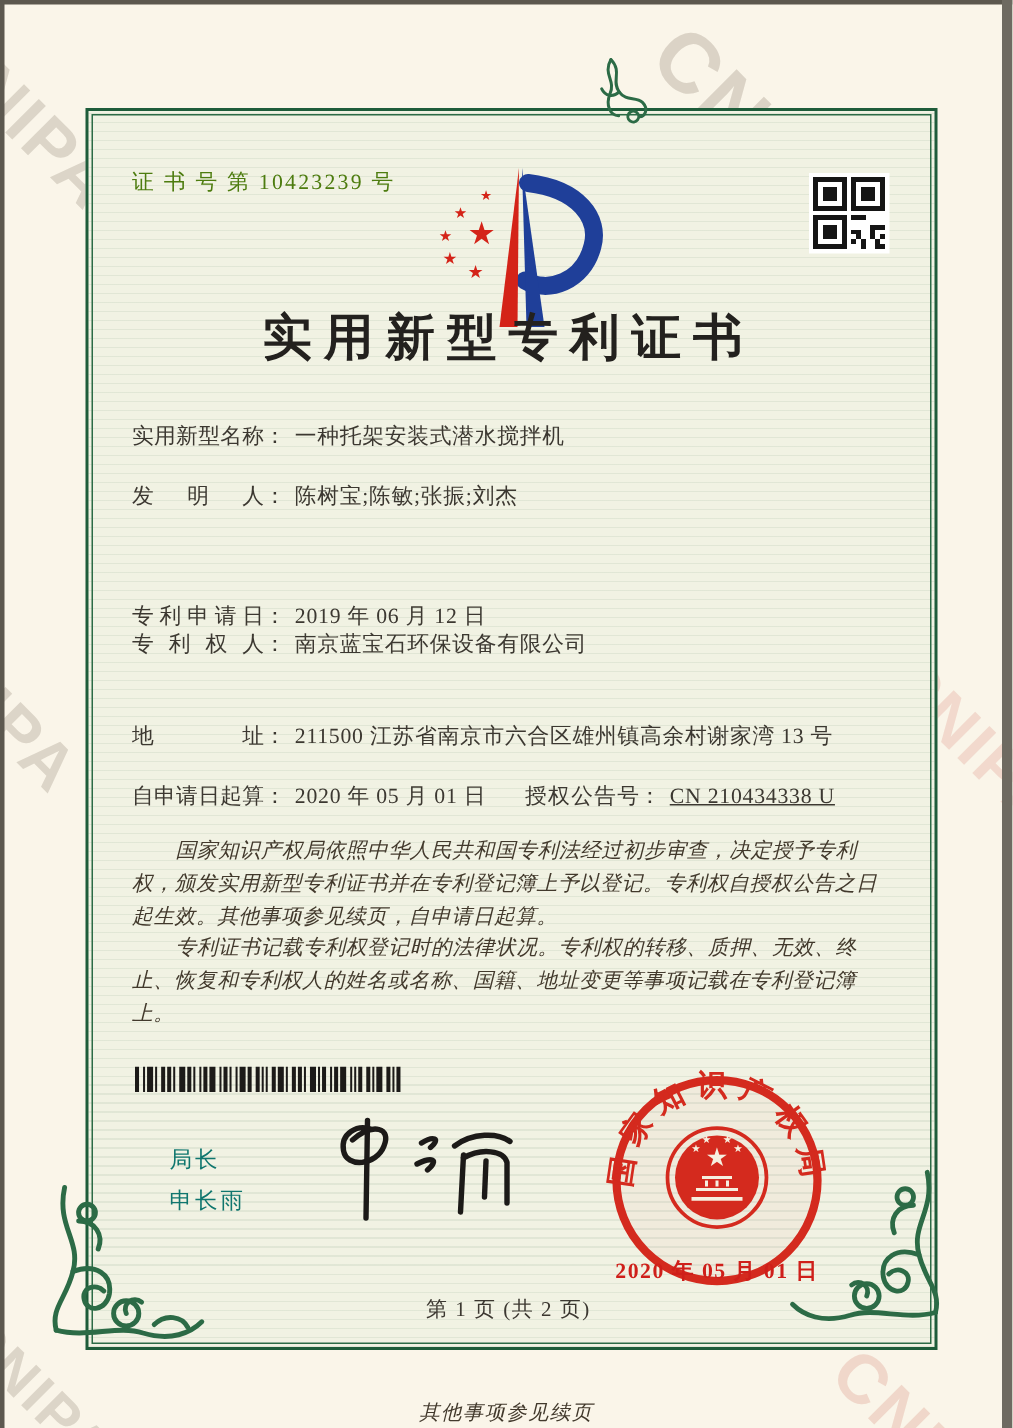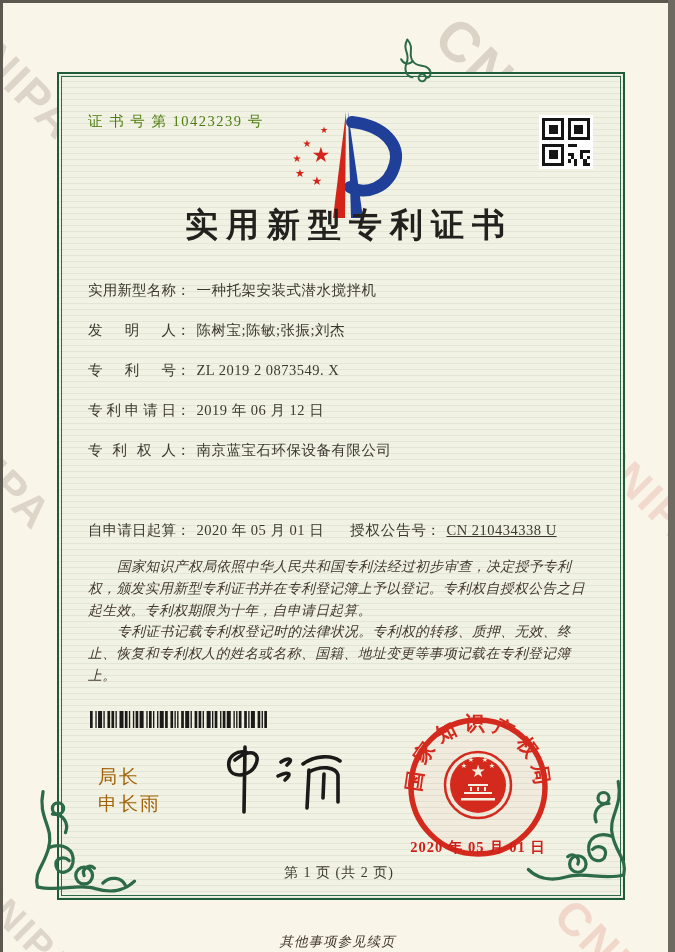--- a/index.html
+++ b/index.html
@@ -19,35 +19,35 @@
   
   .wm{position:absolute;font-family:"Liberation Sans","DejaVu Sans",sans-serif;
       font-weight:bold;letter-spacing:2px;transform:rotate(45deg);transform-origin:left top;
       white-space:nowrap;pointer-events:none;}
   
   .certno{position:absolute;left:88px;top:112px;font-size:14.5px;letter-spacing:1.5px;color:#4d7c0f;}
   .qr{position:absolute;left:539px;top:115px;width:54px;height:54px;}
   .logo{position:absolute;left:272px;top:106px;width:140px;height:120px;}
   .star{position:absolute;color:#d42318;line-height:1;transform:translate(-50%,-55%);}
   .title{position:absolute;left:57px;width:564px;top:203px;text-align:center;
-         font-size:33px;font-weight:bold;letter-spacing:8px;color:#23211e;margin-left:10px;}
+         font-size:33px;font-weight:bold;letter-spacing:8px;color:#23211e;}
   
   .frow{position:absolute;left:88px;width:510px;height:20px;font-size:14.5px;color:#3c3831;}
   .flabel{display:inline-block;width:88px;text-align:justify;text-align-last:justify;vertical-align:top;}
   .fcolon{display:inline-block;margin-right:6px;}
   .fvalue{letter-spacing:.5px;}
   .fpair2{position:absolute;left:262px;top:0;text-decoration:underline;}
   
   .legal{position:absolute;left:88px;top:556px;width:504px;font-size:13.8px;line-height:21.8px;
          font-style:italic;color:#42392c;}
   .legal p{margin:0;text-indent:2.1em;letter-spacing:.4px;}
   
   .barcode{position:absolute;left:90px;top:711px;width:181px;height:17px;}
   
-  .signer{position:absolute;left:98px;font-size:19px;letter-spacing:2px;color:#a16207;}
+  .signer{position:absolute;left:113px;font-size:15px;letter-spacing:2px;color:#0f766e;}
   .sig{position:absolute;left:200px;top:744px;width:152px;height:80px;}
   
   .seal{position:absolute;left:398px;top:707px;width:160px;height:160px;}
   .sealdate{position:absolute;left:398px;top:838px;width:160px;text-align:center;
             font-size:14.5px;font-weight:bold;color:#cf1f1a;letter-spacing:1px;}
   
   .pageno{position:absolute;left:57px;width:564px;top:864px;text-align:center;
           font-size:14px;letter-spacing:1px;color:#3c3831;}
   .contnote{position:absolute;left:0;width:675px;top:903px;text-align:center;
             font-size:13.5px;font-style:italic;letter-spacing:1px;color:#42392c;margin-top:30px;}
@@ -160,38 +160,38 @@
   </div>
 
   <div class="title">实用新型专利证书</div>
 
   <div class="frow" style="top:281px">
     <span class="flabel">实用新型名称</span><span class="fcolon">：</span><span class="fvalue">一种托架安装式潜水搅拌机</span>
   </div>
   <div class="frow" style="top:321px">
     <span class="flabel">发明人</span><span class="fcolon">：</span><span class="fvalue">陈树宝;陈敏;张振;刘杰</span>
   </div>
-  <div class="frow" style="top:361px">
-    <span class="flabel">专利号</span><span class="fcolon">：</span><span class="fvalue">ZL 2019 2 0873549. X</span>
-  </div>
   <div class="frow" style="top:401px">
     <span class="flabel">专利申请日</span><span class="fcolon">：</span><span class="fvalue">2019 年 06 月 12 日</span>
   </div>
-  <div class="frow" style="top:441px">
+  <div class="frow" style="top:420px">
     <span class="flabel">专利权人</span><span class="fcolon">：</span><span class="fvalue">南京蓝宝石环保设备有限公司</span>
+  </div>
+  <div class="frow" style="top:481px">
+    <span class="flabel">地址</span><span class="fcolon">：</span><span class="fvalue">211500 江苏省南京市六合区雄州镇高余村谢家湾 13 号</span>
   </div>
   <div class="frow" style="top:521px">
     <span class="flabel">自申请日起算</span><span class="fcolon">：</span><span class="fvalue">2020 年 05 月 01 日</span>
     <span class="fpair2">
       <span class="flabel" style="width:76px">授权公告号</span><span class="fcolon">：</span><span class="fvalue">CN 210434338 U</span>
     </span>
   </div>
 
   <div class="legal">
-    <p>国家知识产权局依照中华人民共和国专利法经过初步审查，决定授予专利权，颁发实用新型专利证书并在专利登记簿上予以登记。专利权自授权公告之日起生效。专利权期限为十年，自申请日起算。</p>
+    <p>国家知识产权局依照中华人民共和国专利法经过初步审查，决定授予专利权，颁发实用新型专利证书并在专利登记簿上予以登记。专利权自授权公告之日起生效。其他事项参见续页，自申请日起算。</p>
     <p>专利证书记载专利权登记时的法律状况。专利权的转移、质押、无效、终止、恢复和专利权人的姓名或名称、国籍、地址变更等事项记载在专利登记簿上。</p>
   </div>
 
   <svg class="barcode" viewBox="0 0 135 16" preserveAspectRatio="none">
     <g class="bars" fill="#1c1a18">
         <rect x="0" y="0" width="2" height="16"></rect>
         <rect x="4" y="0" width="1" height="16"></rect>
         <rect x="6" y="0" width="3" height="16"></rect>
         <rect x="10" y="0" width="1" height="16"></rect>
         <rect x="13" y="0" width="2" height="16"></rect>

